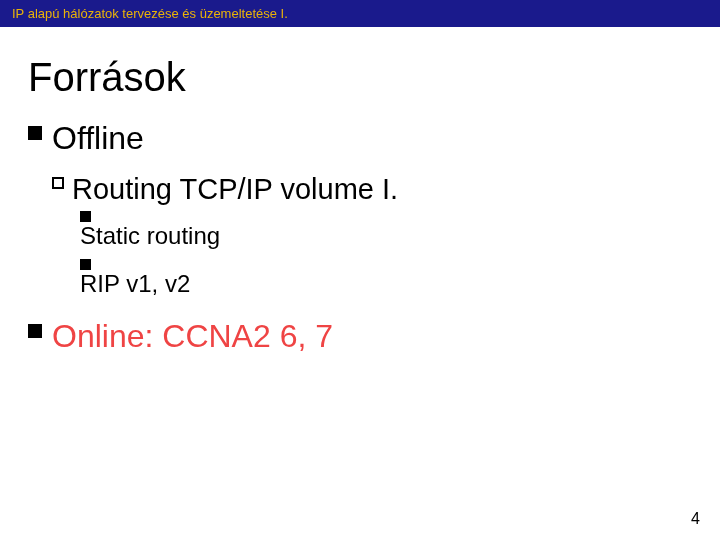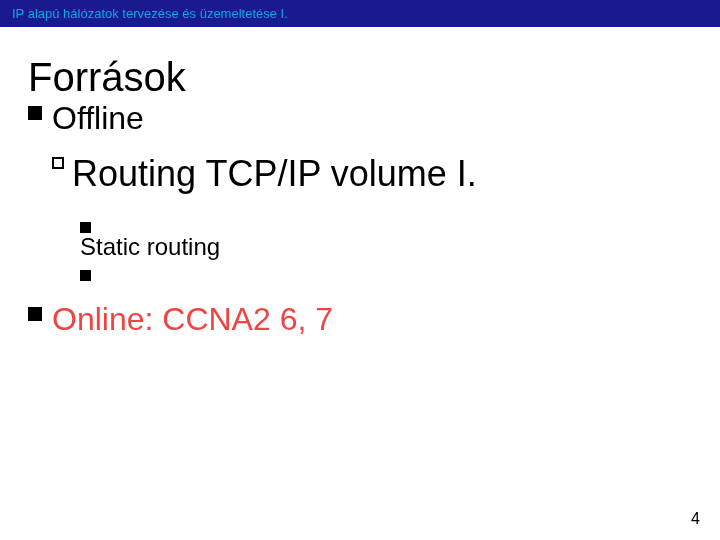--- a/index.html
+++ b/index.html
@@ -7,33 +7,34 @@
     body {
       width: 720px;
       height: 540px;
       background: #ffffff;
       font-family: Arial, sans-serif;
       overflow: hidden;
     }
 
     .header-bar {
       background: #1a1a8c;
-      color: #0ea5e9;
+      color: #eab308;
       padding: 6px 12px;
       font-size: 13px;
     }
 
     .main-content {
       padding: 20px 28px;
     }
 
     .page-title {
       font-size: 40px;
       font-weight: normal;
       color: #000000;
+      margin-bottom: 20px;
       margin-top: 8px;
     }
 
     .section-offline {
       display: flex;
       align-items: flex-start;
       margin-bottom: 16px;
     }
 
     .bullet-square {
@@ -50,23 +51,23 @@
       font-size: 32px;
       color: #000000;
     }
 
     .routing-block {
       margin-left: 24px;
       margin-bottom: 16px;
     }
 
     .routing-title {
-      font-size: 36px;
+      font-size: 29px;
       color: #000000;
-      margin-bottom: 22px;
+      margin-bottom: 0;
     }
 
     .open-square {
       display: inline-block;
       width: 12px;
       height: 12px;
       border: 2px solid #000000;
       background: #ffffff;
       margin-right: 8px;
       margin-top: 4px;
@@ -145,20 +146,21 @@
       <span class="routing-title">Routing TCP/IP volume I.</span>
     </div>
 
     <div class="sub-items">
       <div class="sub-item">
         <span class="bullet-small-square"></span>
         <span class="sub-item-text">Static routing</span>
       </div>
       <div class="sub-item">
         <span class="bullet-small-square"></span>
+        <span class="sub-item-text">RIP v1, v2</span>
       </div>
     </div>
   </div>
 
   <div class="section-online">
     <span class="bullet-square"></span>
     <span class="online-label">Online: CCNA2 6, 7</span>
   </div>
 
 </div>

